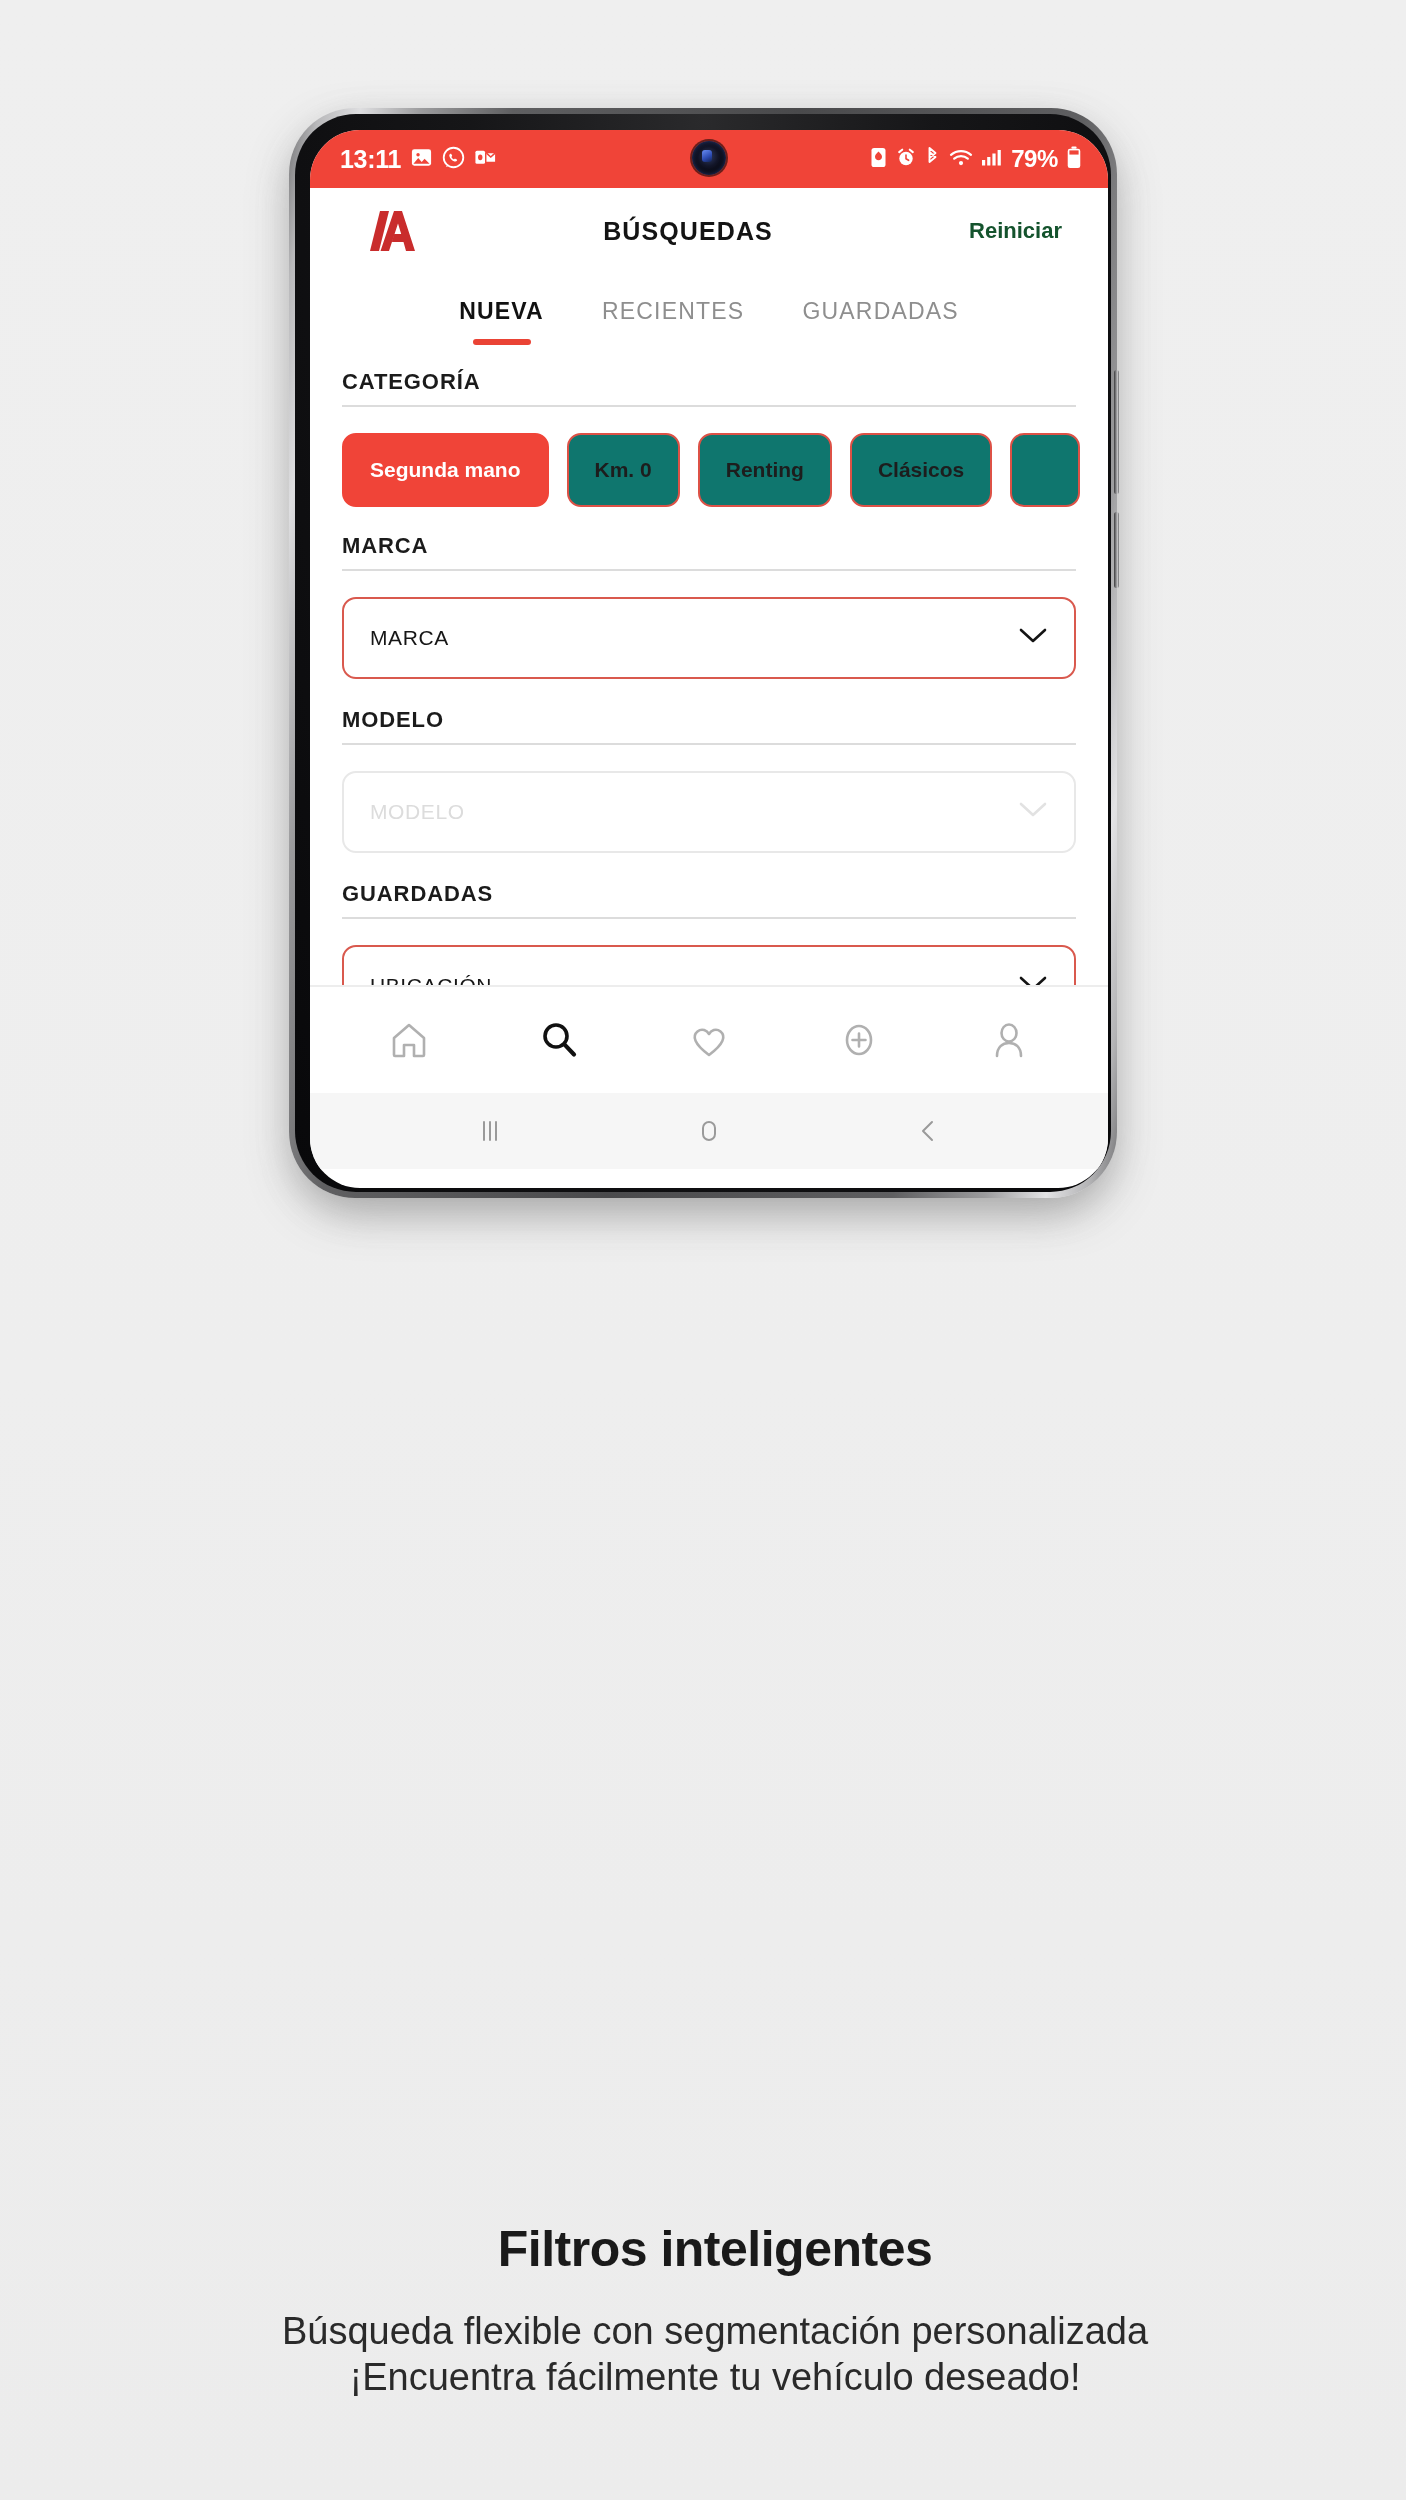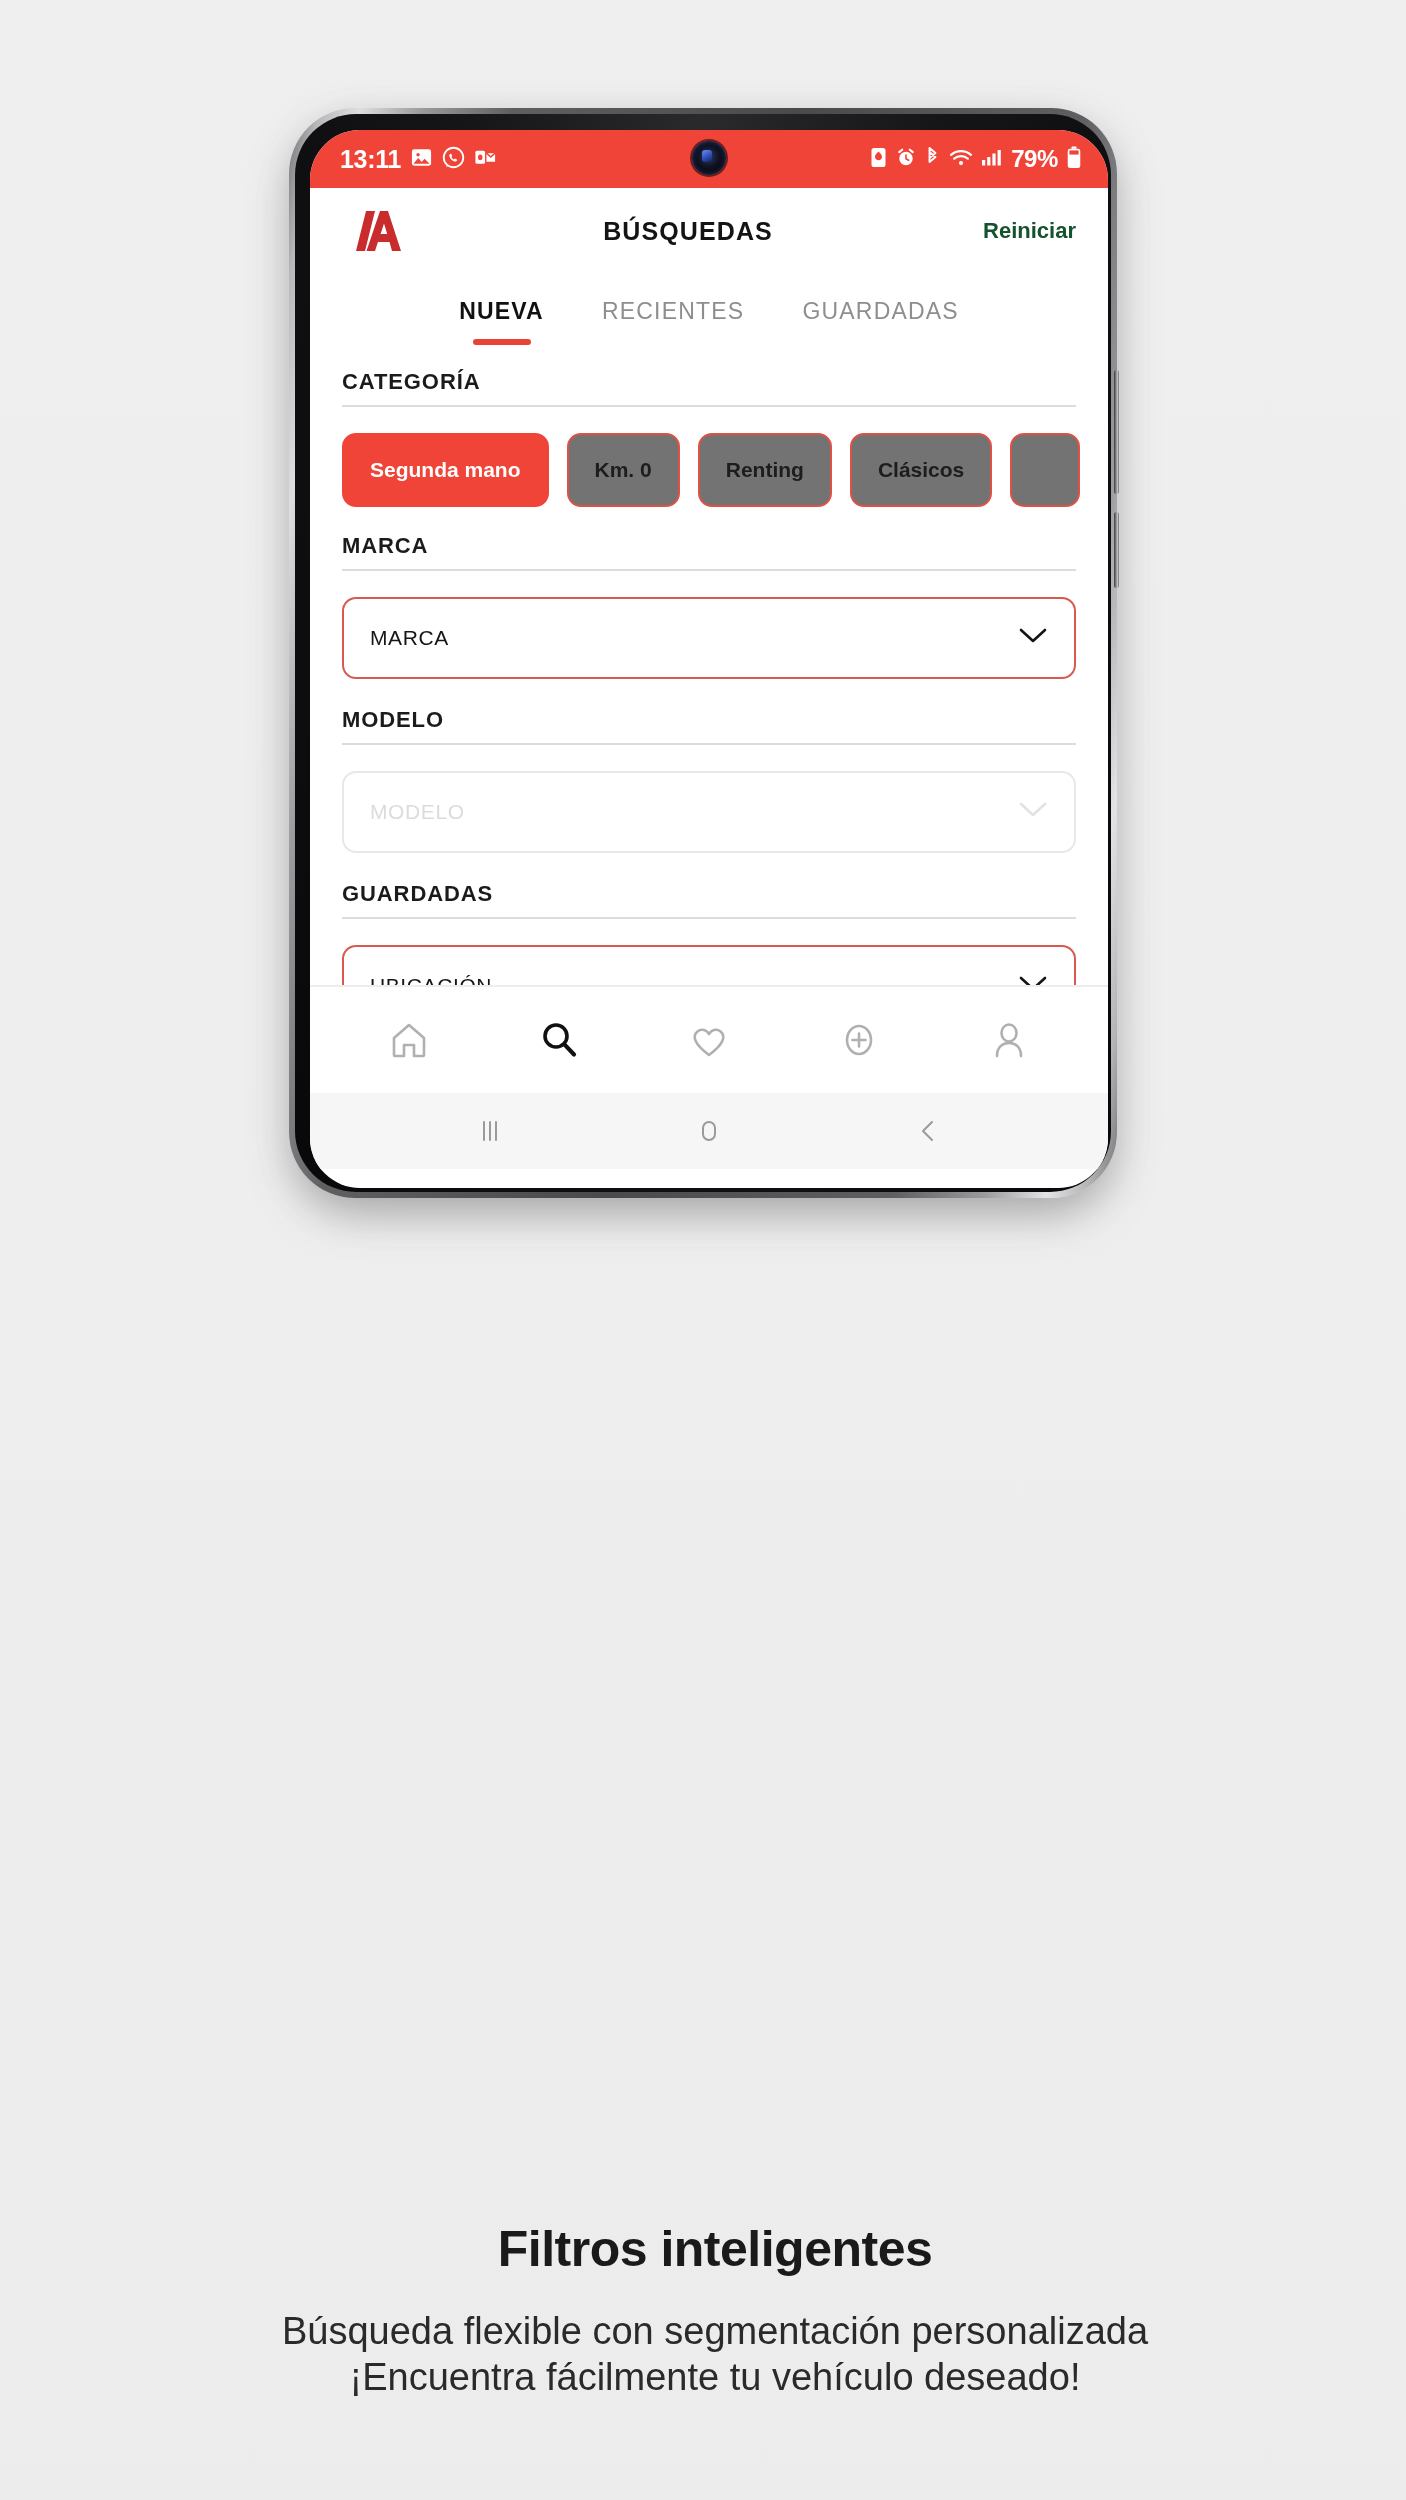--- a/index.html
+++ b/index.html
@@ -132,21 +132,21 @@
     border-radius: 3px;
     background: linear-gradient(150deg, #6d93ff, #2b4ab5 60%, #12224f);
     opacity: .95;
   }
 
   
   .app-header {
     height: 86px;
     display: flex;
     align-items: center;
-    padding: 0 32px;
+    padding: 0 46px;
     background: #ffffff;
   }
   .logo { width: 62px; height: 48px; flex: 0 0 auto; }
   .app-title {
     flex: 1;
     text-align: center;
     font-size: 25px;
     font-weight: 700;
     letter-spacing: 1.1px;
     color: #141414;
@@ -216,21 +216,21 @@
     padding: 26px 0 26px 32px;
     overflow: hidden;
     white-space: nowrap;
   }
   .chip {
     flex: 0 0 auto;
     height: 74px;
     padding: 0 26px;
     border-radius: 14px;
     border: 2px solid #dd5146;
-    background: #737373;
+    background: #0f766e;
     color: #1d1d1d;
     font-size: 21px;
     font-weight: 600;
     display: flex;
     align-items: center;
     justify-content: center;
   }
   .chip.selected {
     background: #f04438;
     border-color: #f04438;

